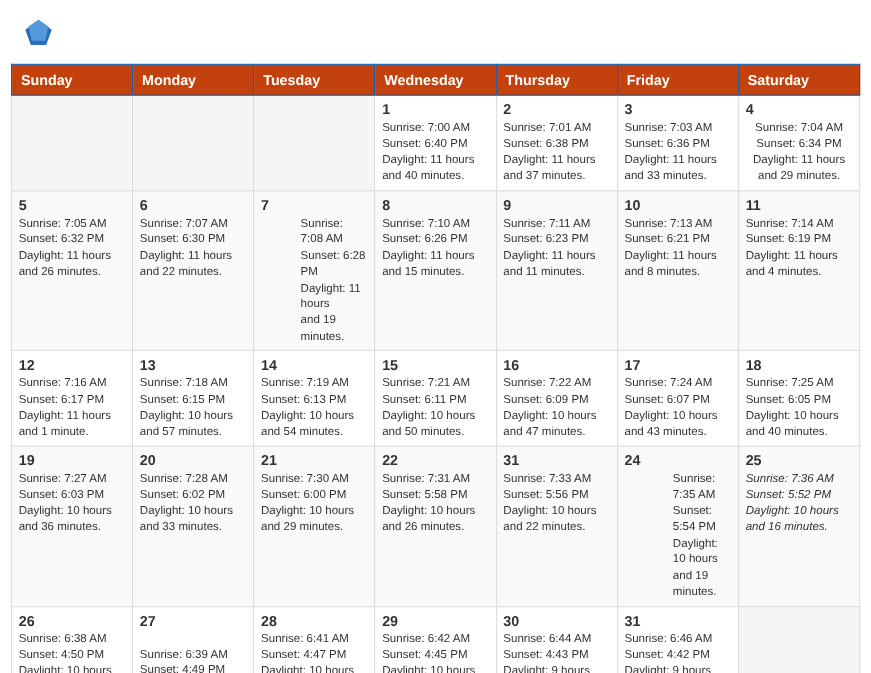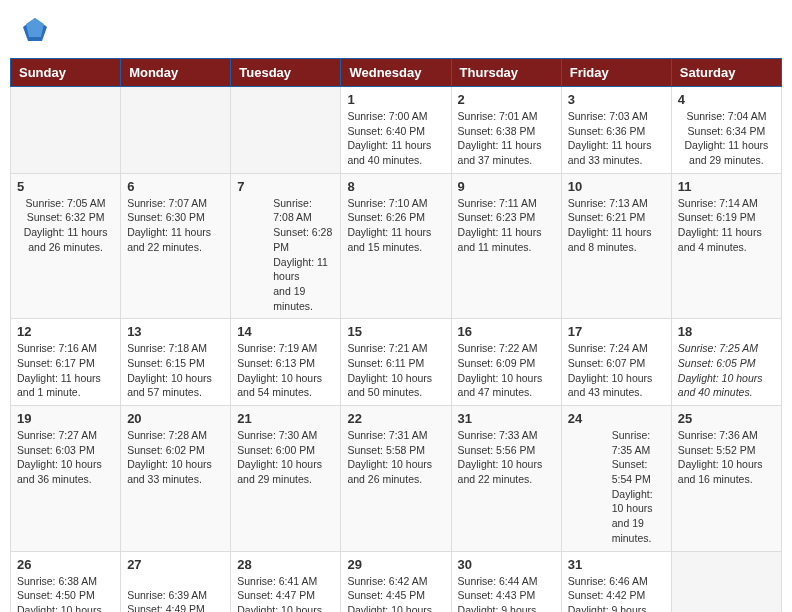--- a/index.html
+++ b/index.html
@@ -53,21 +53,21 @@
     .subtitle {
       font-size: 16px;
       color: #555;
     }
     .calendar {
       width: 100%;
       border-collapse: collapse;
       border: 1px solid #ccc;
     }
     .calendar th {
-      background-color: #7f1d1d;
+      background-color: #c2410c;
       color: #fff;
       text-align: left;
       padding: 6px 8px;
       font-size: 13px;
       font-weight: bold;
       border: 1px solid #1a5eaa;
     }
     .calendar td {
       vertical-align: top;
       padding: 5px 6px;
@@ -158,21 +158,21 @@
           <span class="day-number">4</span>
           <div class="day-info" style="white-space: pre-line; text-align: center;">Sunrise: 7:04 AM
 Sunset: 6:34 PM
 Daylight: 11 hours
 and 29 minutes.</div>
         </td>
       </tr>
       <tr>
         <td>
           <span class="day-number">5</span>
-          <div class="day-info" style="white-space: pre-line; text-align: center;">Sunrise: 7:05 AM
+          <div class="day-info" style="white-space: pre-line;">Sunrise: 7:05 AM
 Sunset: 6:32 PM
 Daylight: 11 hours
 and 26 minutes.</div>
         </td>
         <td>
           <span class="day-number">6</span>
           <div class="day-info" style="white-space: pre-line;">Sunrise: 7:07 AM
 Sunset: 6:30 PM
 Daylight: 11 hours
 and 22 minutes.</div>
@@ -251,21 +251,21 @@
         </td>
         <td>
           <span class="day-number">17</span>
           <div class="day-info" style="white-space: pre-line;">Sunrise: 7:24 AM
 Sunset: 6:07 PM
 Daylight: 10 hours
 and 43 minutes.</div>
         </td>
         <td>
           <span class="day-number">18</span>
-          <div class="day-info" style="white-space: pre-line; font-style: italic;">Sunrise: 7:25 AM
+          <div class="day-info" style="white-space: pre-line;">Sunrise: 7:25 AM
 Sunset: 6:05 PM
 Daylight: 10 hours
 and 40 minutes.</div>
         </td>
       </tr>
       <tr>
         <td>
           <span class="day-number">19</span>
           <div class="day-info" style="white-space: pre-line;">Sunrise: 7:27 AM
 Sunset: 6:03 PM
@@ -302,21 +302,21 @@
         </td>
         <td>
           <span class="day-number">24</span>
           <div class="day-info" style="white-space: pre-line; margin-left: 44px;">Sunrise: 7:35 AM
 Sunset: 5:54 PM
 Daylight: 10 hours
 and 19 minutes.</div>
         </td>
         <td>
           <span class="day-number">25</span>
-          <div class="day-info" style="white-space: pre-line;">Sunrise: 7:36 AM
+          <div class="day-info" style="white-space: pre-line; font-style: italic;">Sunrise: 7:36 AM
 Sunset: 5:52 PM
 Daylight: 10 hours
 and 16 minutes.</div>
         </td>
       </tr>
       <tr>
         <td>
           <span class="day-number">26</span>
           <div class="day-info" style="white-space: pre-line;">Sunrise: 6:38 AM
 Sunset: 4:50 PM

